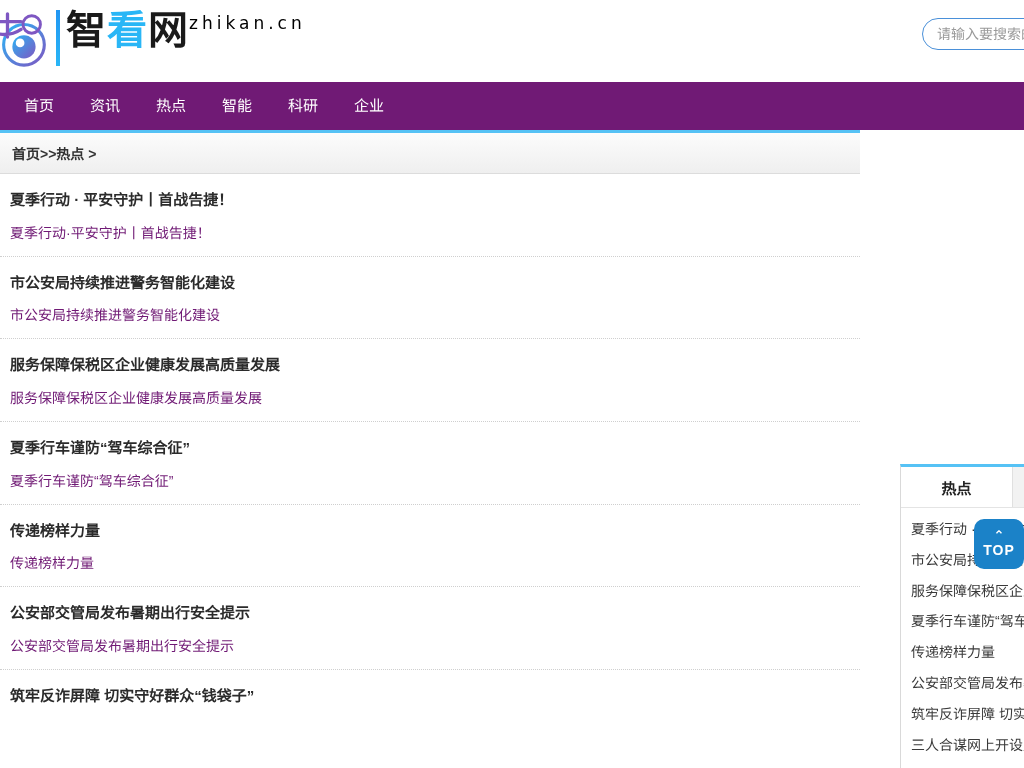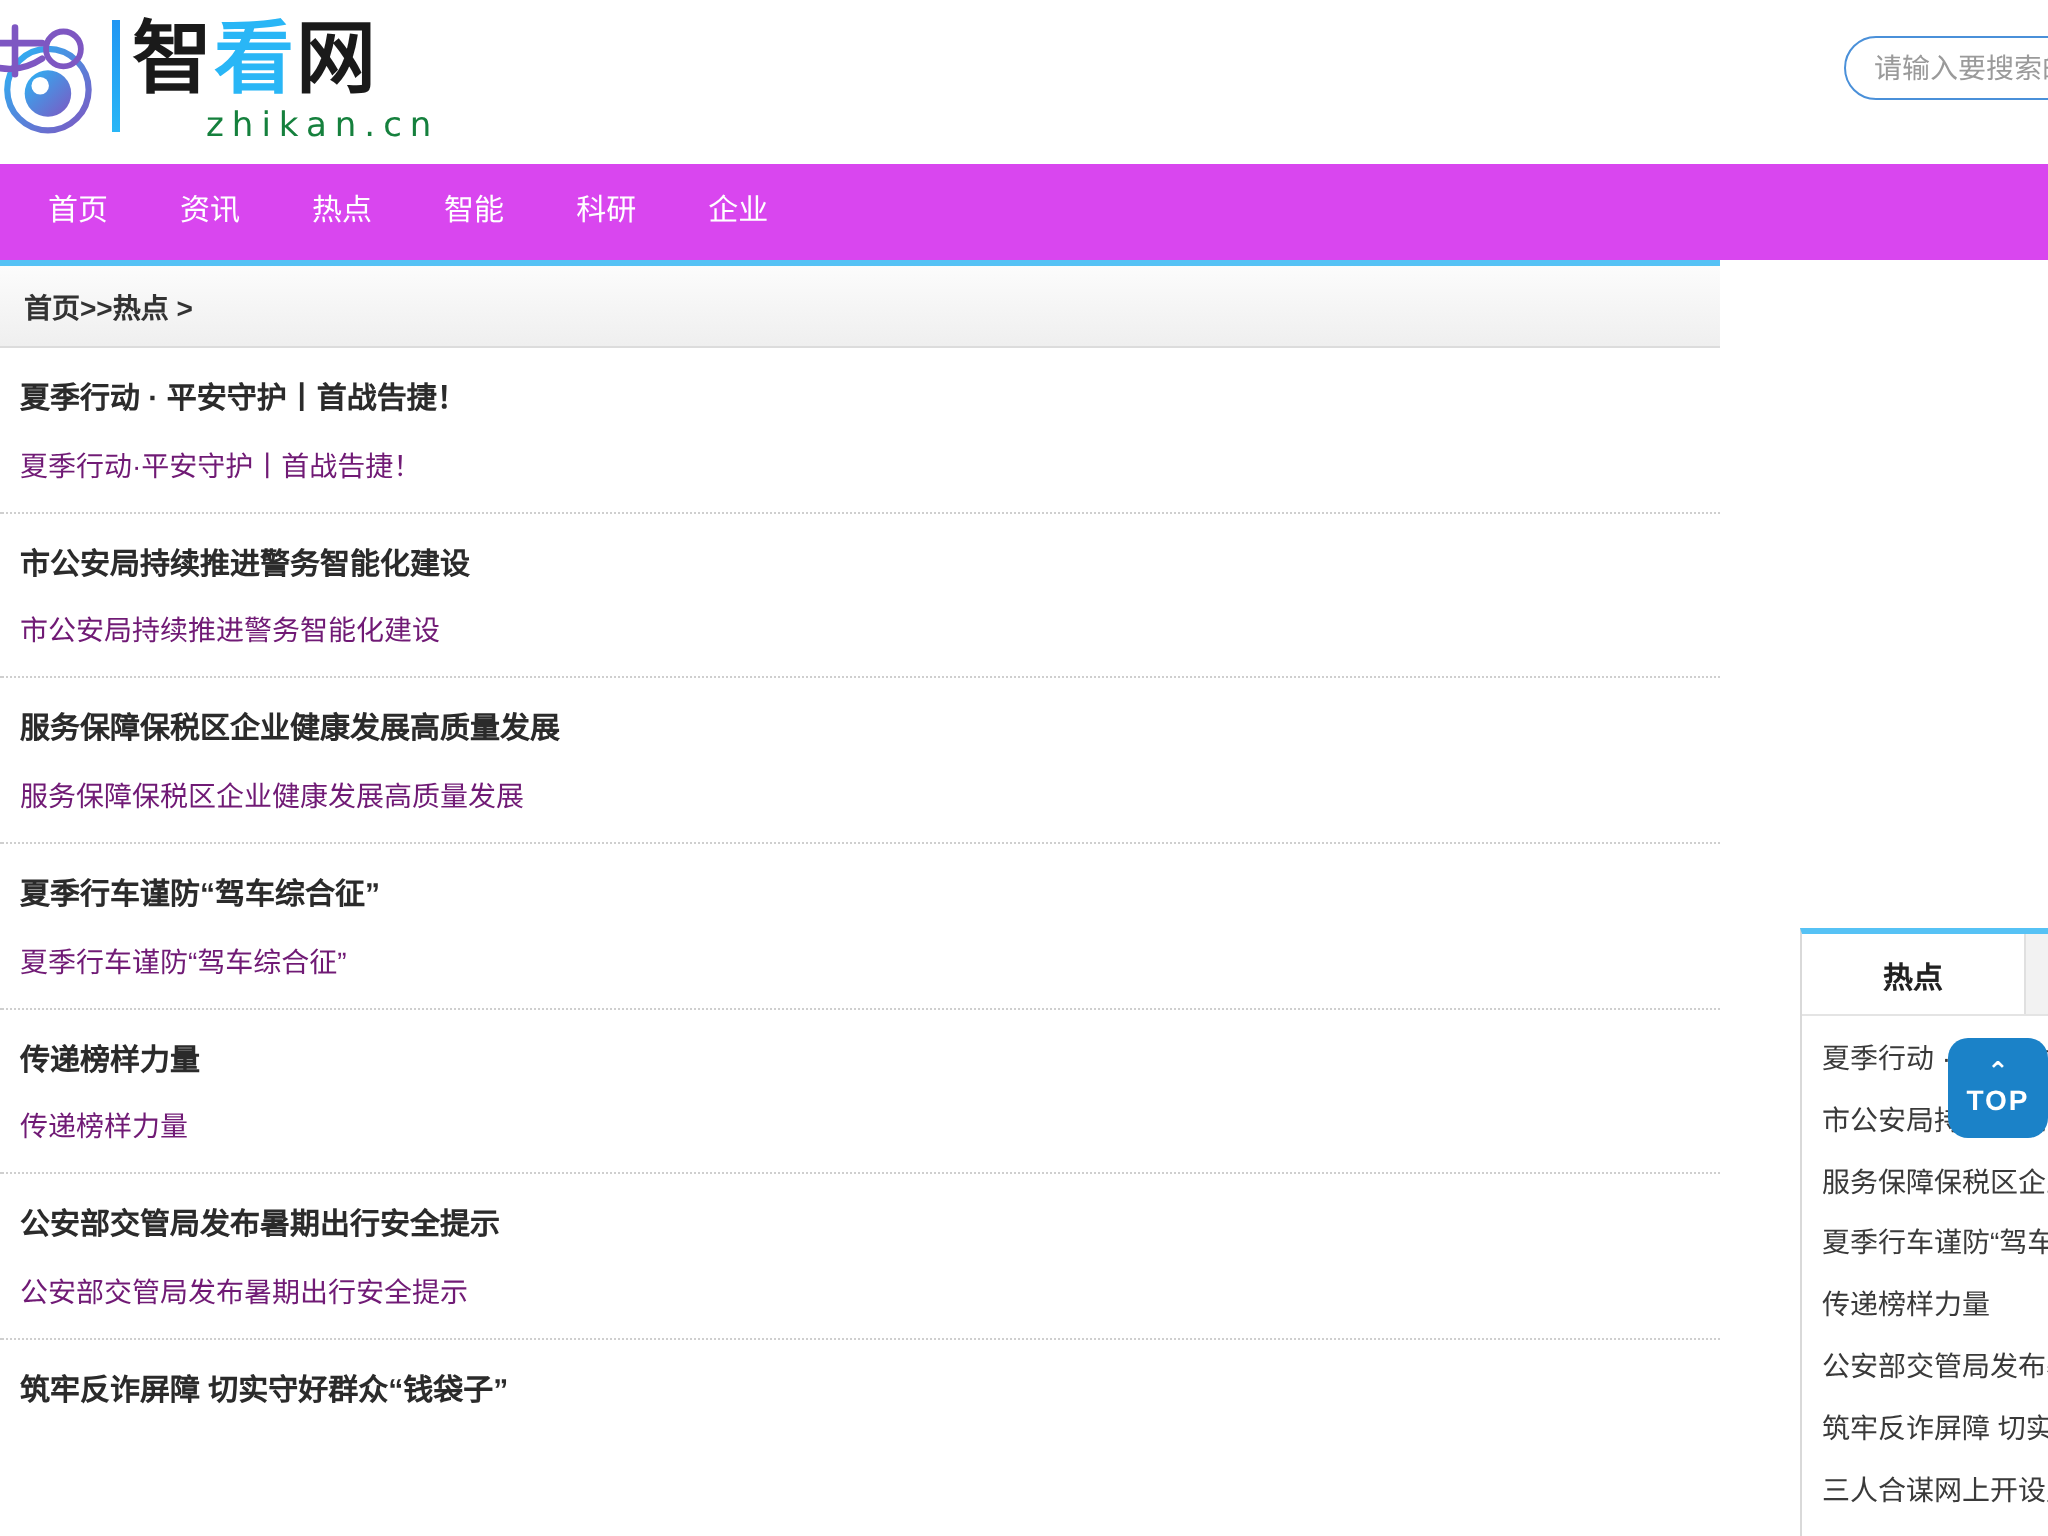--- a/index.html
+++ b/index.html
@@ -39,41 +39,41 @@
   }
   .logo-divider {
     width: 4px;
     height: 56px;
     background: linear-gradient(to bottom, #2196f3, #29b6f6);
     margin: 2px 6px 0 2px;
     flex: none;
   }
   .logo-text {
     display: flex;
-    flex-direction: column;
+    flex-direction: row;
     line-height: 1;
     padding-top: 2px;
+    text-align: right;
   }
   .logo-cn {
     font-family: "DejaVu Serif", "Liberation Serif", serif;
     font-size: 40px;
     font-weight: bold;
     letter-spacing: 1px;
     white-space: nowrap;
   }
   .logo-cn .c1 { color: #1a1a1a; }
   .logo-cn .c2 { color: #29b6f6; }
   .logo-cn .c3 { color: #1a1a1a; }
   .logo-en {
     font-size: 17px;
     letter-spacing: 4px;
-    color: #15803d;
+    color: #000000;
     margin-top: 5px;
     font-family: "DejaVu Sans", sans-serif;
-    margin-left: 37px;
   }
 
   .search-box {
     position: absolute;
     right: -118px;
     top: 18px;
     width: 220px;
     height: 32px;
     border: 1px solid #4a90d9;
     border-radius: 17px;
@@ -90,21 +90,21 @@
     color: #9a9a9a;
     padding: 0 14px;
     width: 100%;
     font-family: "Liberation Sans", sans-serif;
   }
   .search-input::placeholder { color: #9a9a9a; }
 
   
   .nav {
     height: 48px;
-    background: #d946ef;
+    background: #701a75;
     display: flex;
     align-items: center;
     padding-left: 6px;
     box-sizing: border-box;
   }
   .nav-item {
     color: #ffffff;
     font-size: 15px;
     padding: 0 18px;
     line-height: 48px;

